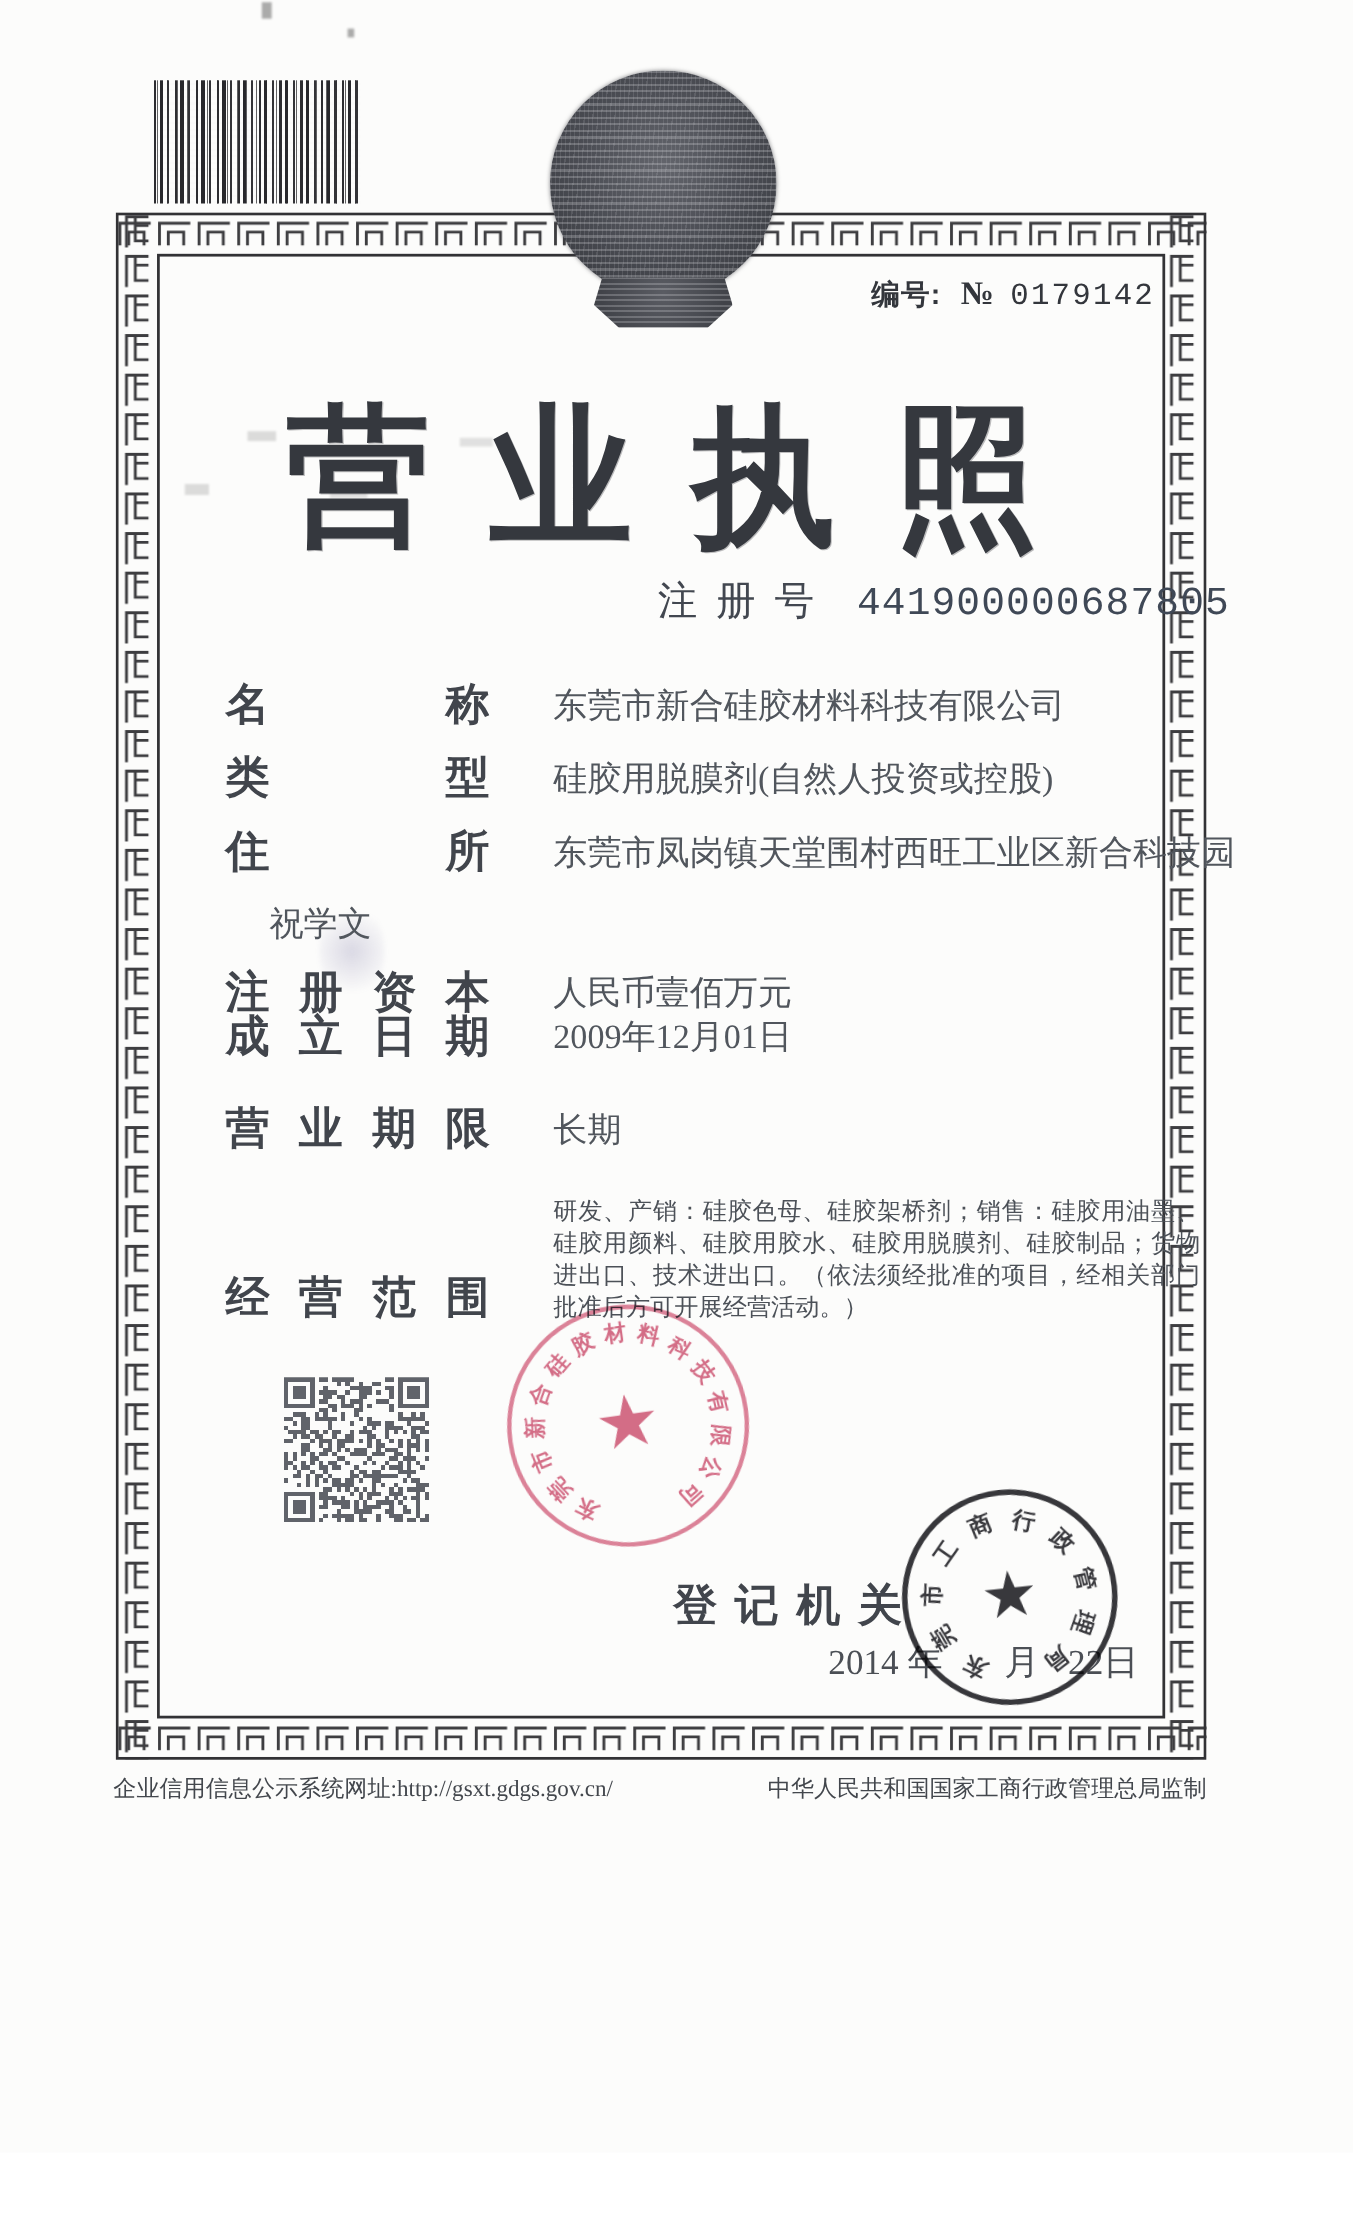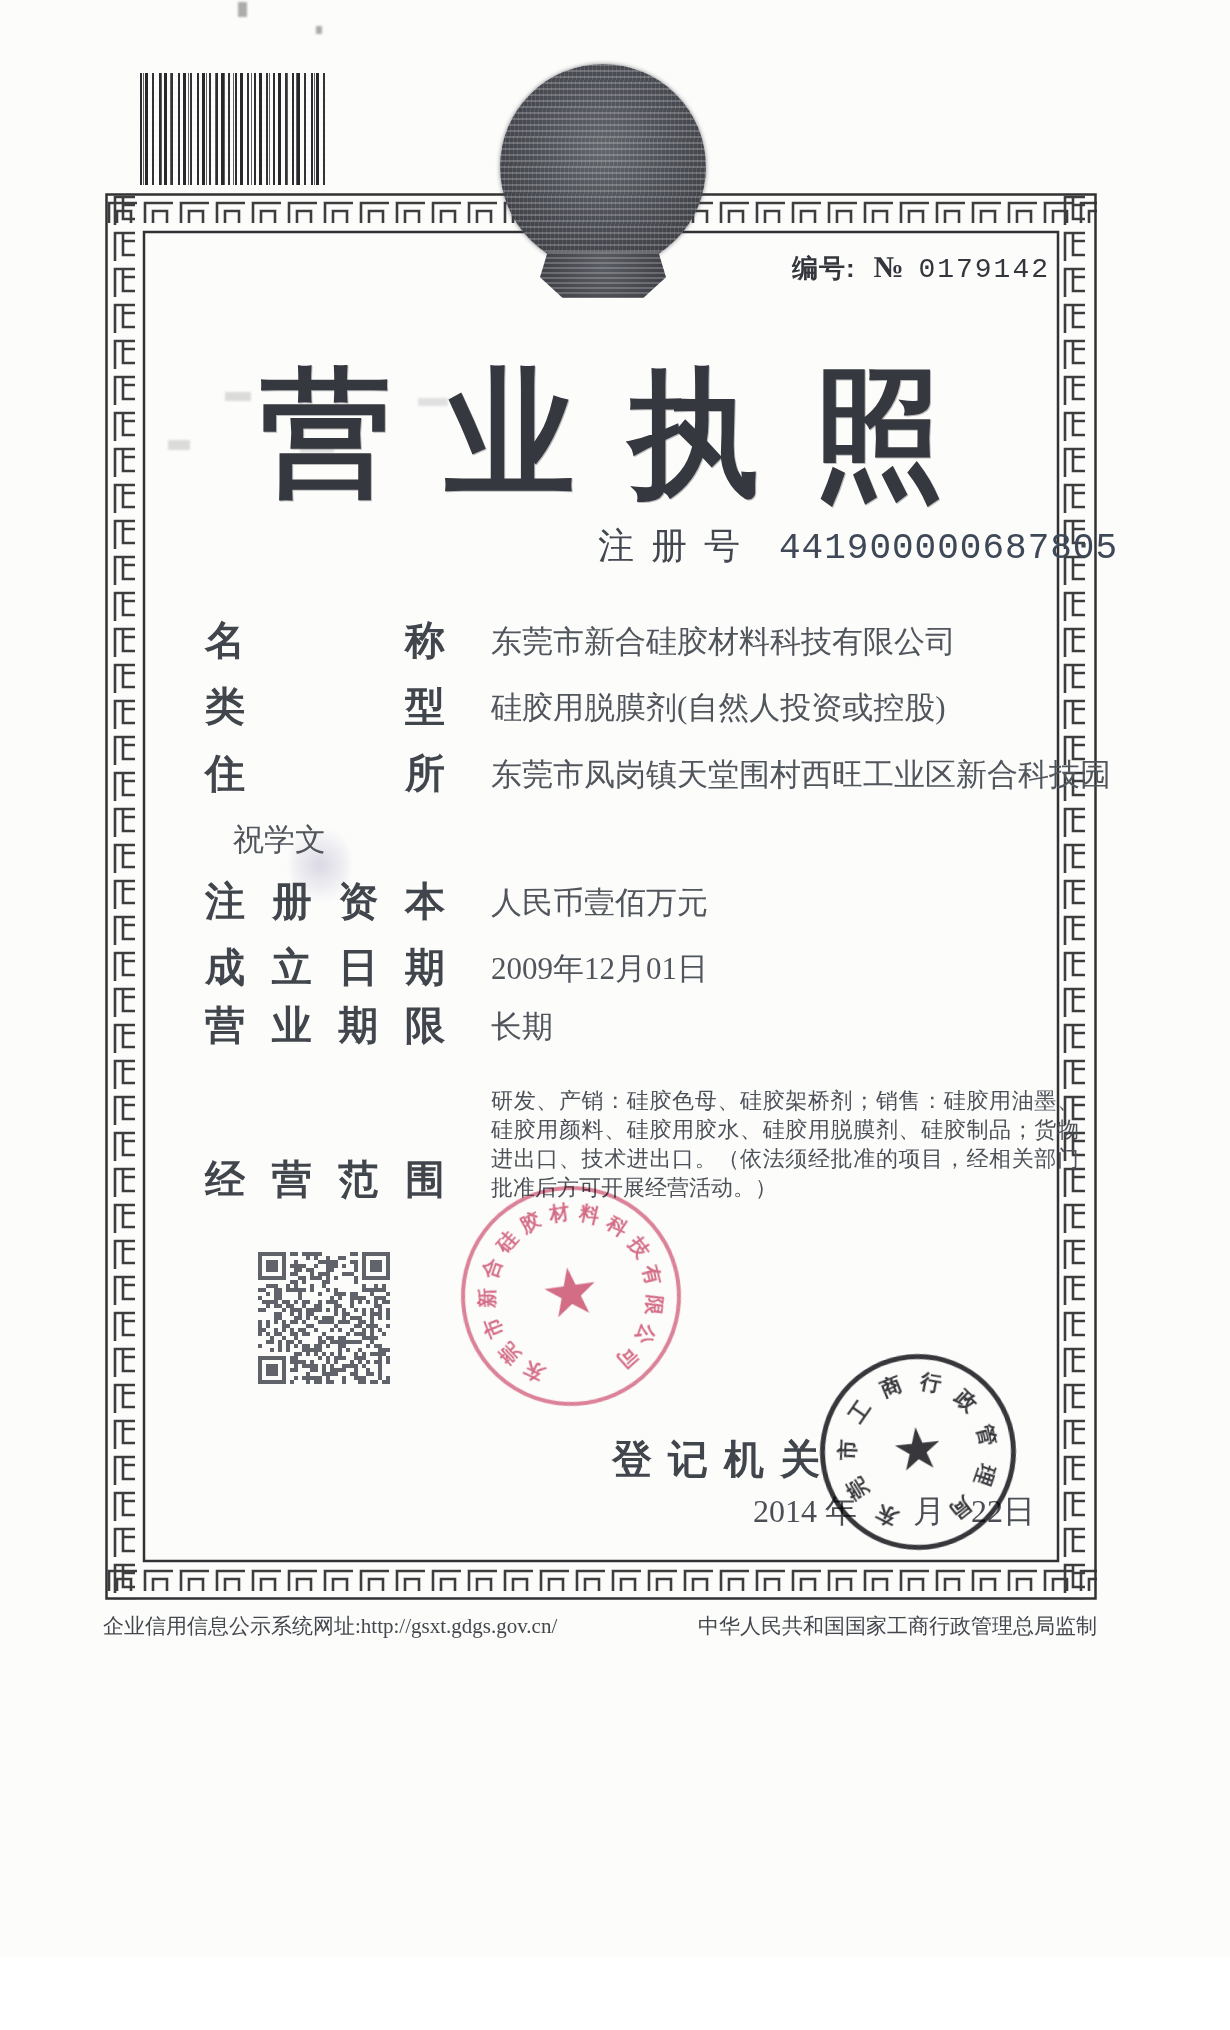--- a/index.html
+++ b/index.html
@@ -47,21 +47,21 @@
          transform:scaleX(.94);text-shadow:1px 1px 0 rgba(70,70,75,.35);filter:blur(.3px);}
 
   .regno{position:absolute;left:598px;top:522px;z-index:4;font-size:36px;color:#474e59;}
   .regno .r-label{letter-spacing:4px;color:#424750;}
   .regno .r-num{margin-left:26px;letter-spacing:1px;color:#3f4856;font-family:Liberation Mono, monospace;}
 
   .row{position:absolute;left:205px;display:flex;align-items:flex-end;z-index:4;gap:18px;}
   .lbl{width:240px;font-size:40px;font-weight:600;color:#41454c;
        text-align:justify;text-align-last:justify;text-justify:inter-character;
        line-height:1.1;flex:0 0 auto;filter:blur(.2px);}
-  .val{margin-left:28px;margin-top:9px;font-size:31px;color:#51565d;white-space:nowrap;filter:blur(.2px);}
+  .val{margin-left:40px;margin-top:9px;font-size:31px;color:#51565d;white-space:nowrap;filter:blur(.2px);}
   .val.para{font-size:22px;line-height:29px;width:588px;white-space:normal;margin-top:34px;
             text-align:justify;color:#4c5158;}
 
   
   .qr{position:absolute;left:258px;top:1252px;width:132px;height:132px;z-index:4;opacity:.8;filter:blur(.3px);}
 
   
   .seal{position:absolute;border-radius:50%;mix-blend-mode:multiply;z-index:6;}
   .arc-ch{position:absolute;left:50%;top:50%;font-weight:700;line-height:1;}
   .seal .star{position:absolute;left:50%;top:50%;transform:translate(-50%,-54%);}
@@ -143,21 +143,21 @@
     <div class="lbl">住所</div>
     <div class="val">东莞市凤岗镇天堂围村西旺工业区新合科技园</div>
   </div>
   <div class="row" style="top:810px;">
     <div class="val">祝学文</div>
   </div>
   <div class="row" style="top:873px;">
     <div class="lbl">注册资本</div>
     <div class="val">人民币壹佰万元</div>
   </div>
-  <div class="row" style="top:939px;">
+  <div class="row" style="top:913px;">
     <div class="lbl">成立日期</div>
     <div class="val">2009年12月01日</div>
   </div>
   <div class="row" style="top:997px;">
     <div class="lbl">营业期限</div>
     <div class="val">长期</div>
   </div>
   <div class="row" style="top:1052px;">
     <div class="lbl">经营范围</div>
     <div class="val para">研发、产销：硅胶色母、硅胶架桥剂；销售：硅胶用油墨、硅胶用颜料、硅胶用胶水、硅胶用脱膜剂、硅胶制品；货物进出口、技术进出口。（依法须经批准的项目，经相关部门批准后方可开展经营活动。）</div>

